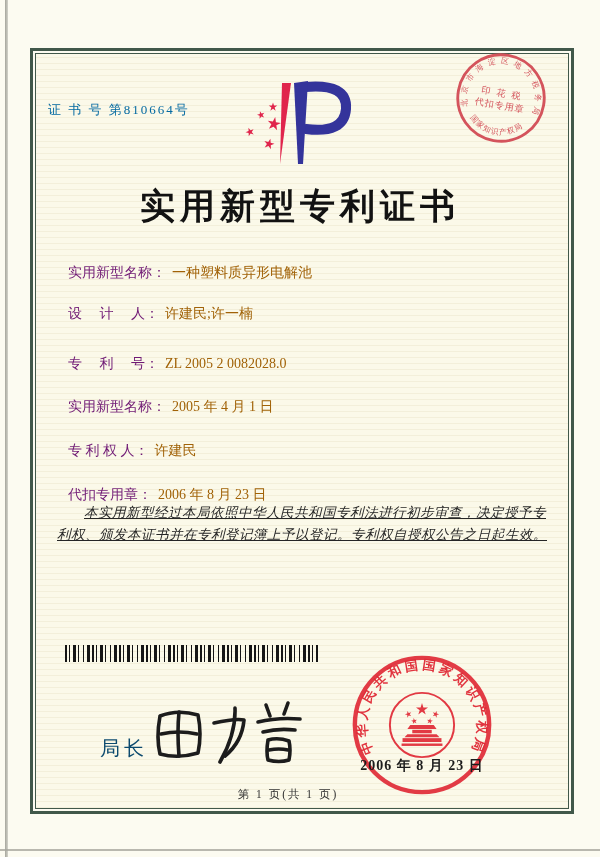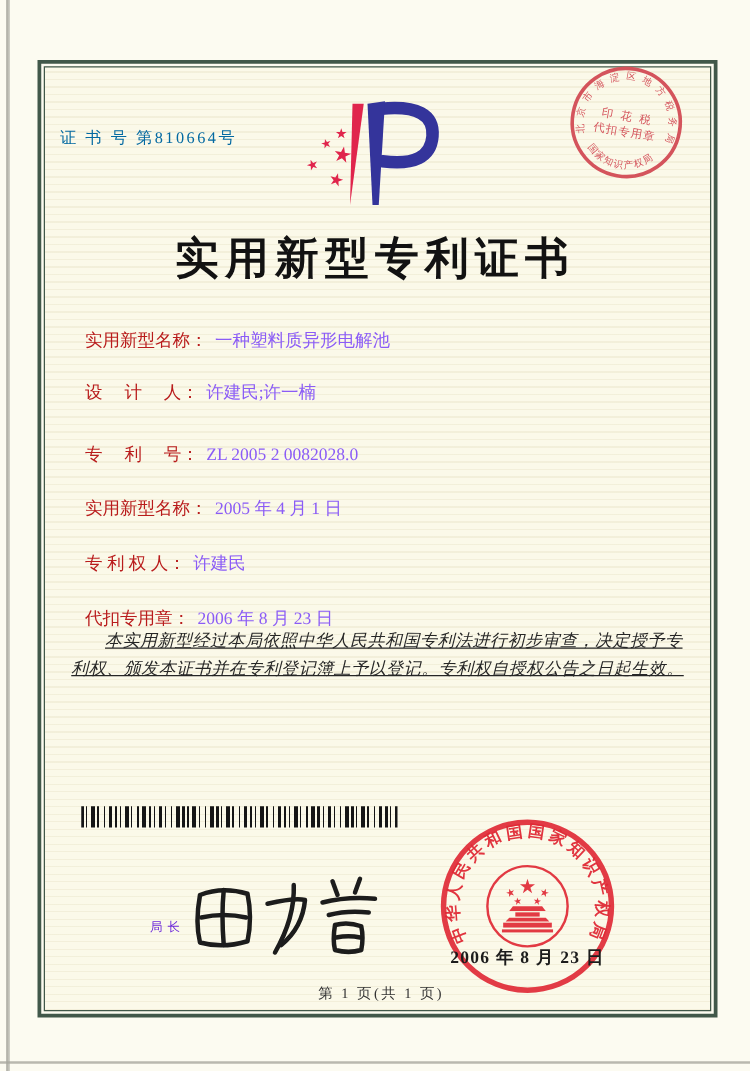--- a/index.html
+++ b/index.html
@@ -20,43 +20,43 @@
     width:100%;height:100%;border:1px solid #41584a;box-sizing:border-box;
     background:
       repeating-linear-gradient(0deg, rgba(205,195,150,.18) 0 1px, rgba(0,0,0,0) 1px 6px),
       #fbf9e9;
   }
   .cert-no{position:absolute;left:48px;top:101px;font-size:13px;letter-spacing:2px;color:#0369a1;}
   .title{position:absolute;left:0;top:183px;width:600px;text-align:center;
     font-size:35px;font-weight:bold;letter-spacing:5px;color:#121212;}
   .fields{position:absolute;left:68px;top:258px;width:460px;font-size:14px;}
   .field-row{position:absolute;left:0;white-space:nowrap;}
-  .field-row .lbl{color:#b91c1c;}
-  .field-row .val{color:#8b5cf6;margin-left:6px;}
+  .field-row .lbl{color:#701a75;}
+  .field-row .val{color:#a16207;margin-left:6px;}
   .paras{position:absolute;left:57px;top:502px;width:490px;
     font-size:13.5px;line-height:21.5px;font-style:italic;color:#262626;text-decoration:underline;}
   .paras p{margin:0;text-indent:2em;letter-spacing:.5px;}
   .barcode{position:absolute;left:65px;top:645px;width:253px;height:17px;
     background:
       repeating-linear-gradient(90deg,
         #151515 0 2px, transparent 2px 4px,
         #151515 4px 5px, transparent 5px 8px,
         #151515 8px 11px, transparent 11px 13px,
         #151515 13px 14px, transparent 14px 18px,
         #151515 18px 19px, transparent 19px 22px,
         #151515 22px 25px, transparent 25px 27px);
   }
-  .director{position:absolute;left:100px;top:735px;font-size:10px;letter-spacing:4px;color:#6d28d9;margin-left:20px;}
+  .director{position:absolute;left:100px;top:735px;font-size:20px;letter-spacing:4px;color:#0c4a6e;}
   .signature-svg{position:absolute;left:148px;top:692px;}
   .tax-stamp-svg{position:absolute;left:453px;top:50px;transform:rotate(10deg);}
   .seal-svg{position:absolute;left:349px;top:650px;}
   .seal-date{position:absolute;left:349px;top:757px;width:146px;text-align:center;
     font-size:14px;letter-spacing:1px;color:#1c1c1c;z-index:5;font-weight:bold;}
   .footer{position:absolute;left:0;top:787px;width:576px;text-align:center;
-    font-size:11.5px;letter-spacing:2px;color:#333;margin-left:17px;}
+    font-size:11.5px;letter-spacing:2px;color:#333;}
   .stamp-ring-text{fill:#d4545c;font-family:"Liberation Serif","DejaVu Serif",serif;}
   .seal-ring-text{fill:#e02a36;font-weight:bold;font-family:"Liberation Serif","DejaVu Serif",serif;}
 </style>
 </head>
 <body>
 
 <div class="page">
 
   <svg width="0" height="0" style="position:absolute" aria-hidden="true">
     <defs>

